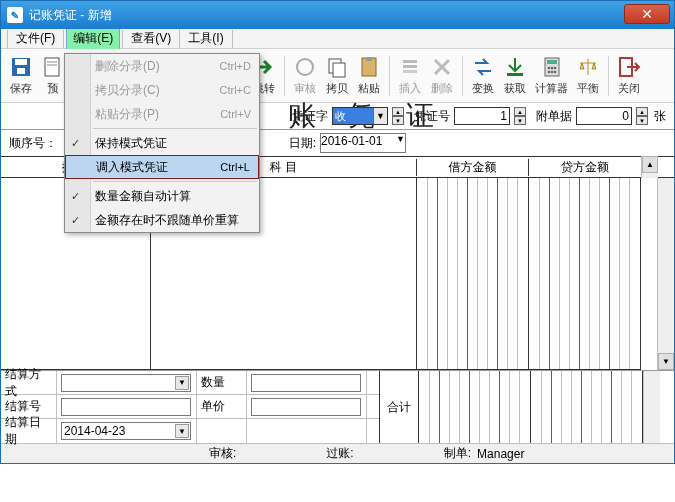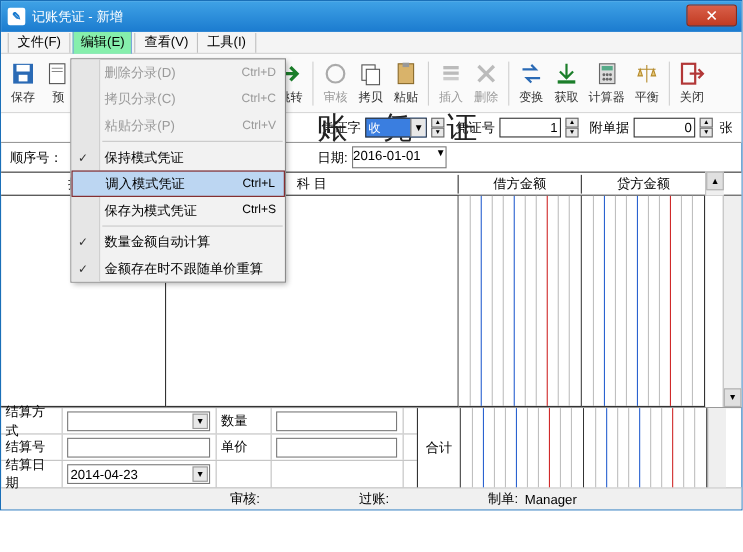--- a/index.html
+++ b/index.html
@@ -397,24 +397,20 @@
       </div>
     <div class="dd-sep"></div>
     <div class="dd-item">
         <span class="check">✓</span>
         <span>保持模式凭证</span>
       </div>
     <div class="dd-item dd-hl">
         <span>调入模式凭证</span>
         <span class="sc">Ctrl+L</span>
       </div>
-    <div class="dd-item">
-        <span>保存为模式凭证</span>
-        <span class="sc">Ctrl+S</span>
-      </div>
     <div class="dd-sep"></div>
     <div class="dd-item">
         <span class="check">✓</span>
         <span>数量金额自动计算</span>
       </div>
     <div class="dd-item">
         <span class="check">✓</span>
         <span>金额存在时不跟随单价重算</span>
       </div>
   </div>

